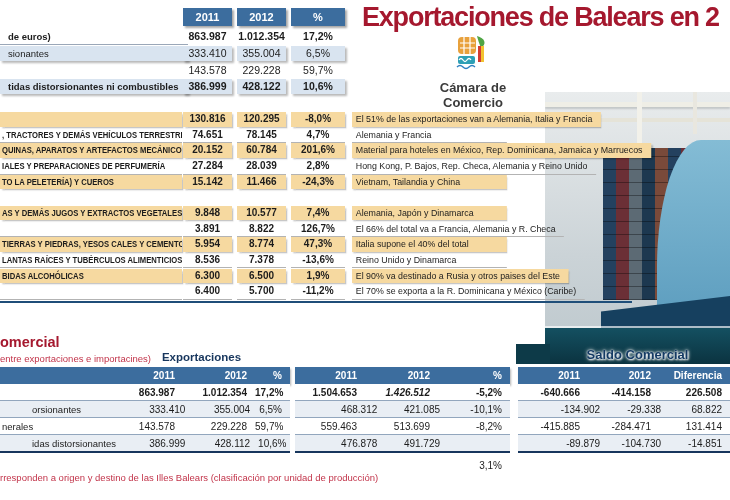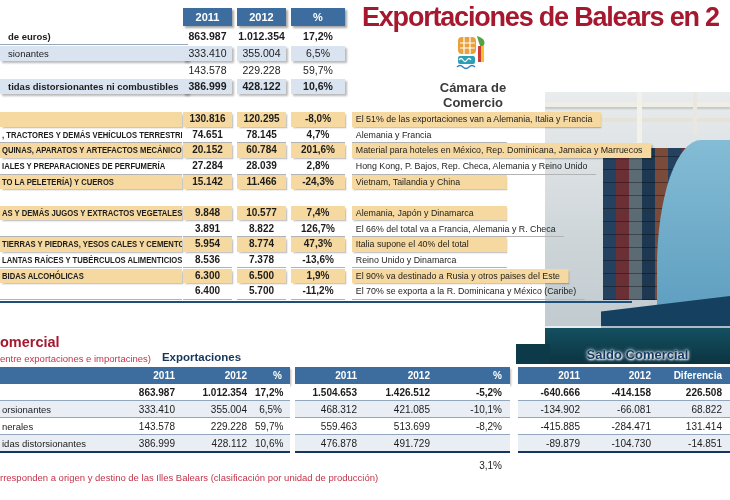--- a/index.html
+++ b/index.html
@@ -77,21 +77,21 @@
   .band .bh{color:#fff;font-size:10px;font-weight:bold;line-height:17px;text-align:right;padding-right:8px;box-sizing:border-box;}
   #band-exp{left:0;width:290px;}
   #band-imp{left:295px;width:215px;}
   #band-saldo{left:518px;width:212px;}
   .brows{position:absolute;top:384px;border-bottom:2px solid #17365D;z-index:2;background:transparent;}
   #exp-rows{left:0;width:290px;}
   #imp-rows{left:295px;width:215px;}
   #saldo-rows{left:518px;width:212px;}
   .brow{display:flex;height:16px;align-items:center;border-bottom:1px solid #92a6bd;background:#fff;}
   .brow:last-child{border-bottom:none;}
-  .brow.alt{background:#E9EEF4;}
+  .brow.alt{background:#E9EEF4;padding-left:30px;}
   .brow.bold{font-weight:bold;}
   .bcell{font-size:10px;text-align:right;padding-right:8px;box-sizing:border-box;white-space:nowrap;overflow:hidden;}
   .bcell.lbl{text-align:left;font-size:9.5px;padding-left:2px;padding-right:0;}
 
   
   .footer-line{position:absolute;left:0;font-size:9.5px;color:#C2344A;white-space:nowrap;}
   #footer-line1{top:458px;}
   #footer-line2{top:472px;}
 </style>
 </head>
@@ -284,21 +284,21 @@
       <div class="brow alt">
         <div class="bcell lbl" style="width: 113px;">idas distorsionantes</div>
         <div class="bcell" style="width: 70px;">386.999</div>
         <div class="bcell" style="width: 72px;">428.112</div>
         <div class="bcell" style="width: 35px;">10,6%</div>
       </div>
     </div>
   <div id="imp-rows" class="brows">
       <div class="brow bold">
         <div class="bcell" style="width: 70px;">1.504.653</div>
-        <div class="bcell" style="width: 73px;">1.426.512</div>
+        <div class="bcell" style="width: 73px; font-style: italic;">1.426.512</div>
         <div class="bcell" style="width: 72px;">-5,2%</div>
       </div>
       <div class="brow alt">
         <div class="bcell" style="width: 70px;">468.312</div>
         <div class="bcell" style="width: 73px;">421.085</div>
         <div class="bcell" style="width: 72px;">-10,1%</div>
       </div>
       <div class="brow">
         <div class="bcell" style="width: 70px;">559.463</div>
         <div class="bcell" style="width: 73px;">513.699</div>
@@ -311,21 +311,21 @@
       </div>
     </div>
   <div id="saldo-rows" class="brows">
       <div class="brow bold">
         <div class="bcell" style="width: 70px;">-640.666</div>
         <div class="bcell" style="width: 71px;">-414.158</div>
         <div class="bcell" style="width: 71px;">226.508</div>
       </div>
       <div class="brow alt">
         <div class="bcell" style="width: 70px;">-134.902</div>
-        <div class="bcell" style="width: 71px;">-66.081</div>
+        <div class="bcell" style="width: 71px;">-29.338</div>
         <div class="bcell" style="width: 71px;">68.822</div>
       </div>
       <div class="brow">
         <div class="bcell" style="width: 70px;">-415.885</div>
         <div class="bcell" style="width: 71px;">-284.471</div>
         <div class="bcell" style="width: 71px;">131.414</div>
       </div>
       <div class="brow alt">
         <div class="bcell" style="width: 70px;">-89.879</div>
         <div class="bcell" style="width: 71px;">-104.730</div>

